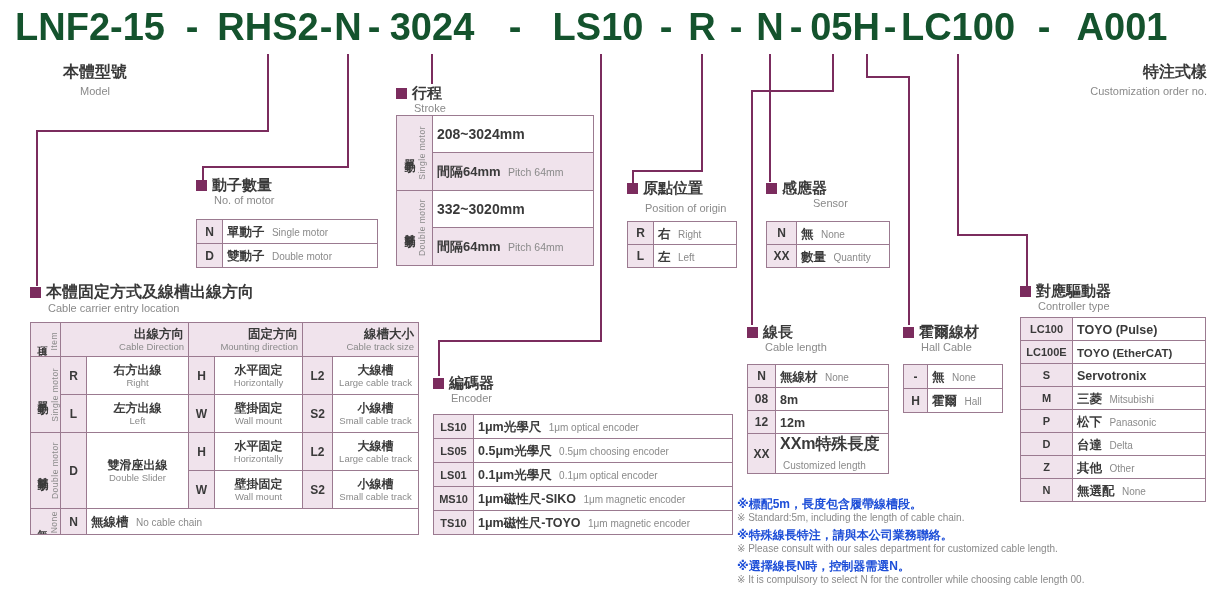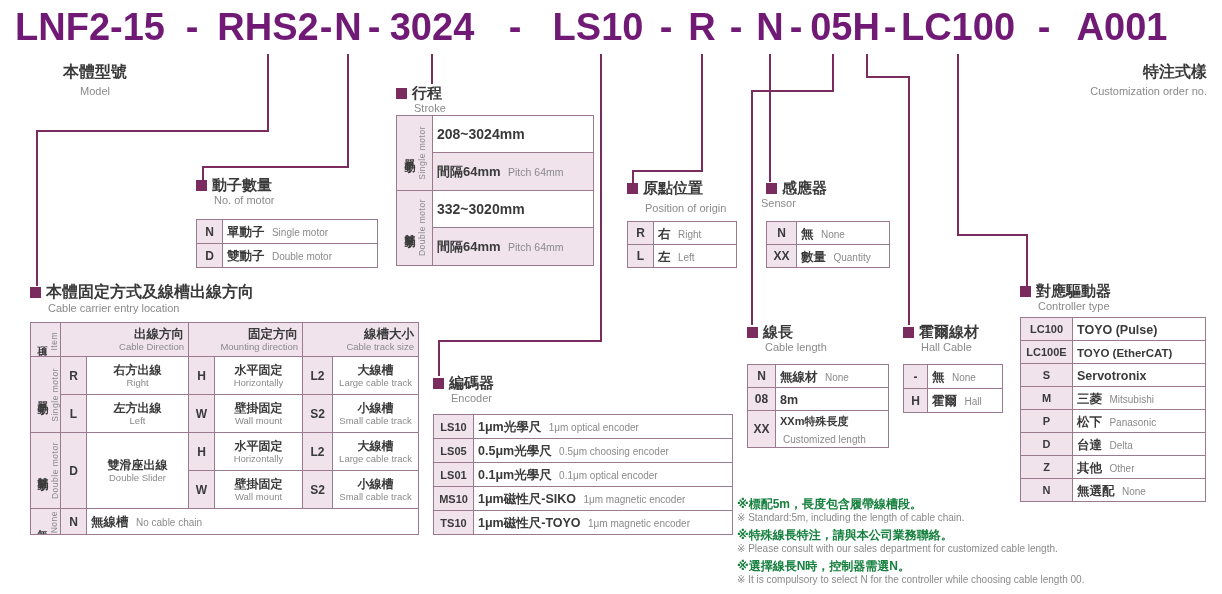--- a/index.html
+++ b/index.html
@@ -4,21 +4,21 @@
 <style>
   * { margin:0; padding:0; box-sizing:border-box; }
   body { background:#fff; }
   .page {
     position:relative; width:1222px; height:594px; background:#ffffff;
     font-family:"Liberation Sans","DejaVu Sans",sans-serif; overflow:hidden;
   }
   
   .seg, .dash {
     position:absolute; top:6px; transform:translateX(-50%);
-    font-size:38px; font-weight:bold; color:#701a75; white-space:nowrap;
+    font-size:38px; font-weight:bold; color:#14532d; white-space:nowrap;
   }
   
   .line { position:absolute; background:#7b2c5e; }
   
   .sec-hdr { position:absolute; display:flex; align-items:center; gap:5px;
              font-weight:bold; color:#3a3a3a; white-space:nowrap; }
   .sec-hdr .t { font-size:15px; font-weight:bold; }
   .sec-hdr.big .t { font-size:16px; }
   .sq { width:11px; height:11px; background:#7b2c5e; flex:none; }
   .sec-en { position:absolute; font-size:11px; color:#8a8a8a; white-space:nowrap; }
@@ -51,21 +51,21 @@
   .pitch .en { margin-left:3px; font-size:10.5px; }
   
   .vcell { text-align:center; vertical-align:middle; padding:0; }
   .vwrap { display:inline-flex; flex-direction:row; align-items:center; justify-content:center; }
   .vzh { writing-mode:vertical-rl; text-orientation:upright; font-weight:bold;
          font-size:11px; letter-spacing:2px; color:#3a3a3a; }
   .ven { writing-mode:vertical-rl; transform:rotate(180deg); font-size:8.5px;
          color:#8a8a8a; letter-spacing:0.5px; }
   
   .notes { position:absolute; left:737px; top:497px; width:480px; }
-  .note-zh { color:#15803d; font-size:12px; font-weight:bold; line-height:15px; }
+  .note-zh { color:#1d4ed8; font-size:12px; font-weight:bold; line-height:15px; }
   .note-en { color:#8a8a8a; font-size:10px; line-height:12px; margin-bottom:4px; }
 </style>
 </head>
 <body>
 
 <div class="page">
 
   <div>
     <span class="seg" style="left:90px">LNF2-15</span>
     <span class="dash" style="left:192px">-</span>
@@ -218,21 +218,21 @@
         <span class="en">Left</span>
       </td>
     </tr>
   </tbody>
     </table>
 
   <div class="sec-hdr" style="left:766px;top:179px">
     <span class="sq"></span>
     <span class="t">感應器</span>
   </div>
-  <div class="sec-en" style="left:761px;top:197px">Sensor</div>
+  <div class="sec-en" style="left:813px;top:197px">Sensor</div>
   <table class="tbl" style="left:766px;top:221px;width:124px">
     <colgroup>
         <col style="width:30px">
         <col>
       </colgroup>
     <tbody>
         <tr style="height:23px">
       <td class="pink code">N</td>
       <td class="inline-val">
         <span class="zh">無</span>
@@ -442,24 +442,30 @@
         <span class="zh">無線材</span>
         <span class="en">None</span>
       </td>
     </tr>
     <tr style="height:23px">
       <td class="pink code">08</td>
       <td class="inline-val">
         <span class="zh">8m</span>
       </td>
     </tr>
+    <tr style="height:23px">
+      <td class="pink code">12</td>
+      <td class="inline-val">
+        <span class="zh">12m</span>
+      </td>
+    </tr>
     <tr style="height:34px">
       <td class="pink code">XX</td>
       <td class="inline-val">
-        <span class="zh" style="font-size:11px">XXm特殊長度</span>
+        <span class="zh" style="font-size:16px">XXm特殊長度</span>
         <span class="en">Customized length</span>
       </td>
     </tr>
   </tbody>
     </table>
 
   <div class="sec-hdr" style="left:903px;top:323px">
     <span class="sq"></span>
     <span class="t">霍爾線材</span>
   </div>

